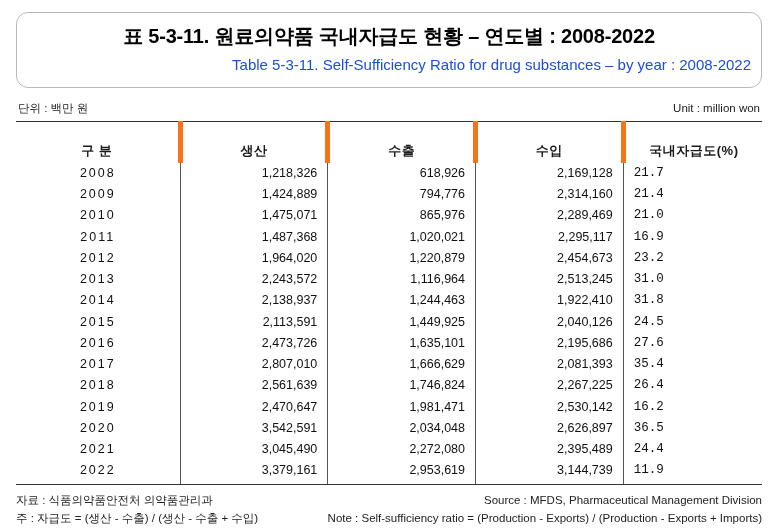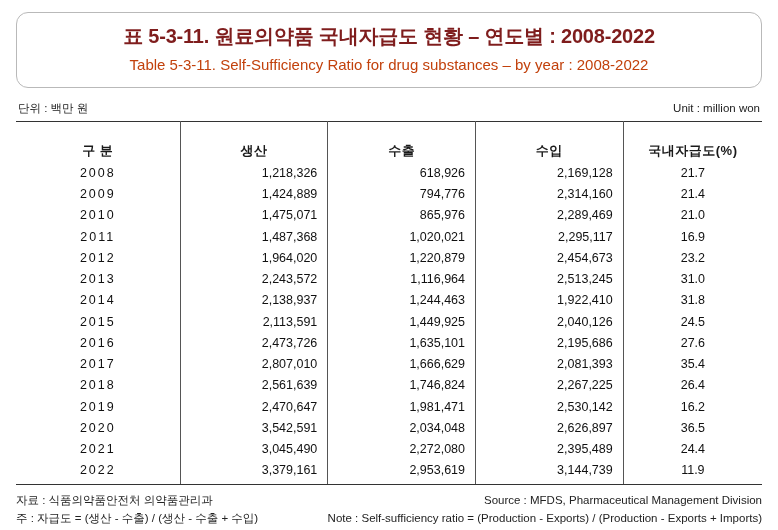--- a/index.html
+++ b/index.html
@@ -28,29 +28,30 @@
     border: 1px solid #b9b9b9;
     border-radius: 12px;
     padding: 11px 10px 12px 10px;
     text-align: center;
     background: #ffffff;
   }
   .title-ko {
     font-size: 20px;
     font-weight: bold;
     letter-spacing: -0.2px;
-    color: #7f1d1d;
+    color: #000000;
     line-height: 1.25;
   }
   .title-en {
     margin-top: 7px;
     font-size: 15px;
     font-weight: normal;
-    color: #c2410c;
+    color: #1d4ed8;
     line-height: 1.25;
+    text-align: right;
   }
 
   
   .unit-row {
     display: flex;
     justify-content: space-between;
     align-items: center;
     font-size: 11.5px;
     color: #222222;
     margin: 13px 2px 5px 2px;
@@ -63,21 +64,21 @@
     table-layout: fixed;
     font-size: 12.5px;
   }
   table.data col.c0 { width: 22.0%; }
   table.data col.c1 { width: 19.8%; }
   table.data col.c2 { width: 19.8%; }
   table.data col.c3 { width: 19.8%; }
   table.data col.c4 { width: 18.6%; }
 
   table.data thead td {
-    border-left: 1px solid #f97316;
+    border-left: 5px solid #f97316;
     border-right: 1px solid #555;
     text-align: center;
     padding: 0;
   }
   table.data thead tr.top td {
     border-top: 1.6px solid #333;
     padding-top: 20px;
     padding-bottom: 3px;
     font-weight: bold;
     font-size: 13px;
@@ -101,23 +102,24 @@
     border-left: 1px solid #555;
     border-right: 1px solid #555;
     line-height: 1.38;
   }
   table.data tbody td.year {
     text-align: center;
     letter-spacing: 2px;
     border-left: none;
   }
   table.data tbody td.ratio {
-    text-align: center;
+    text-align: left;
     border-right: none;
     letter-spacing: 0;
+    font-family: Liberation Mono, monospace;
   }
   table.data tbody tr:last-child td {
     border-bottom: 1.6px solid #333;
     padding-bottom: 4px;
   }
 
   
   .foot {
     margin-top: 6px;
     font-size: 11.5px;

